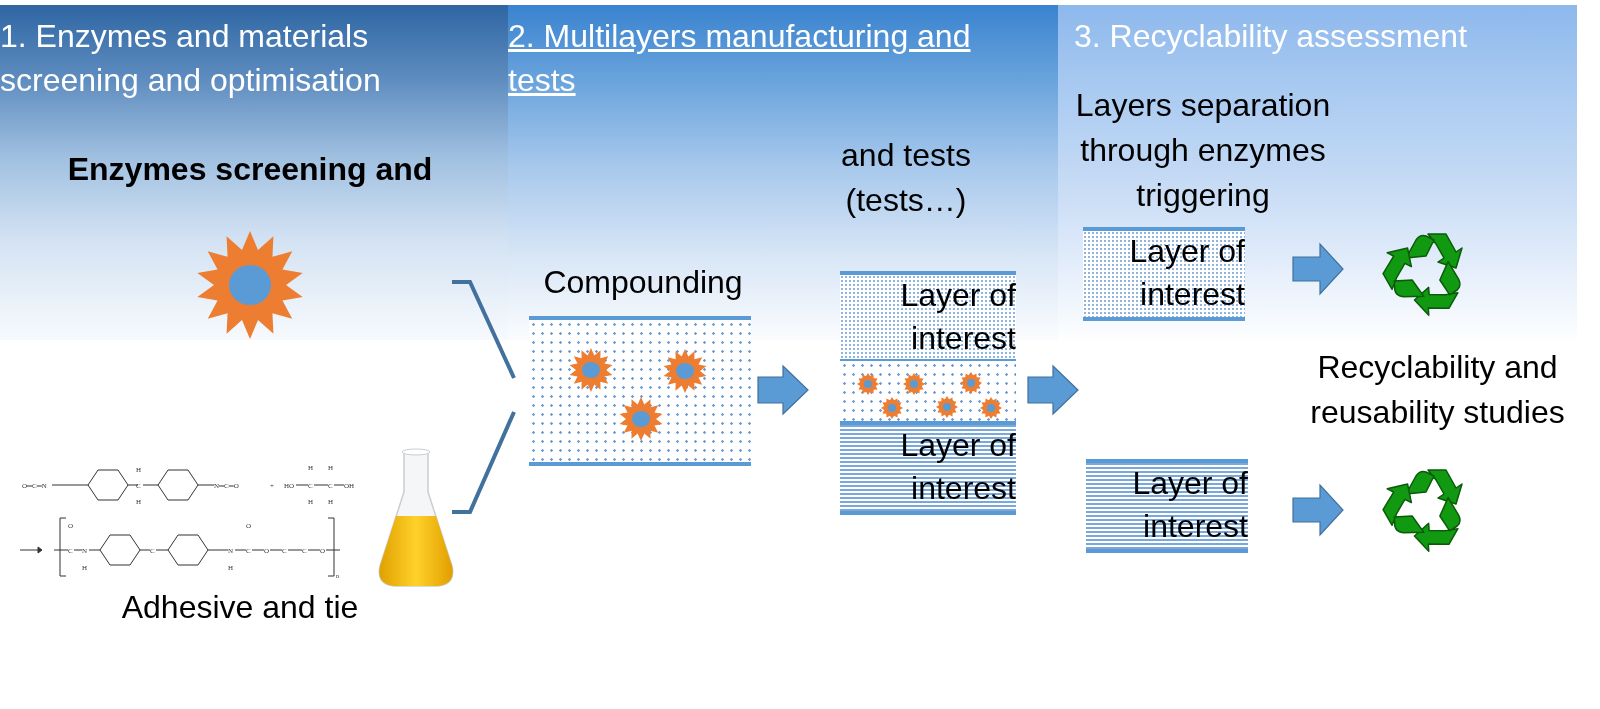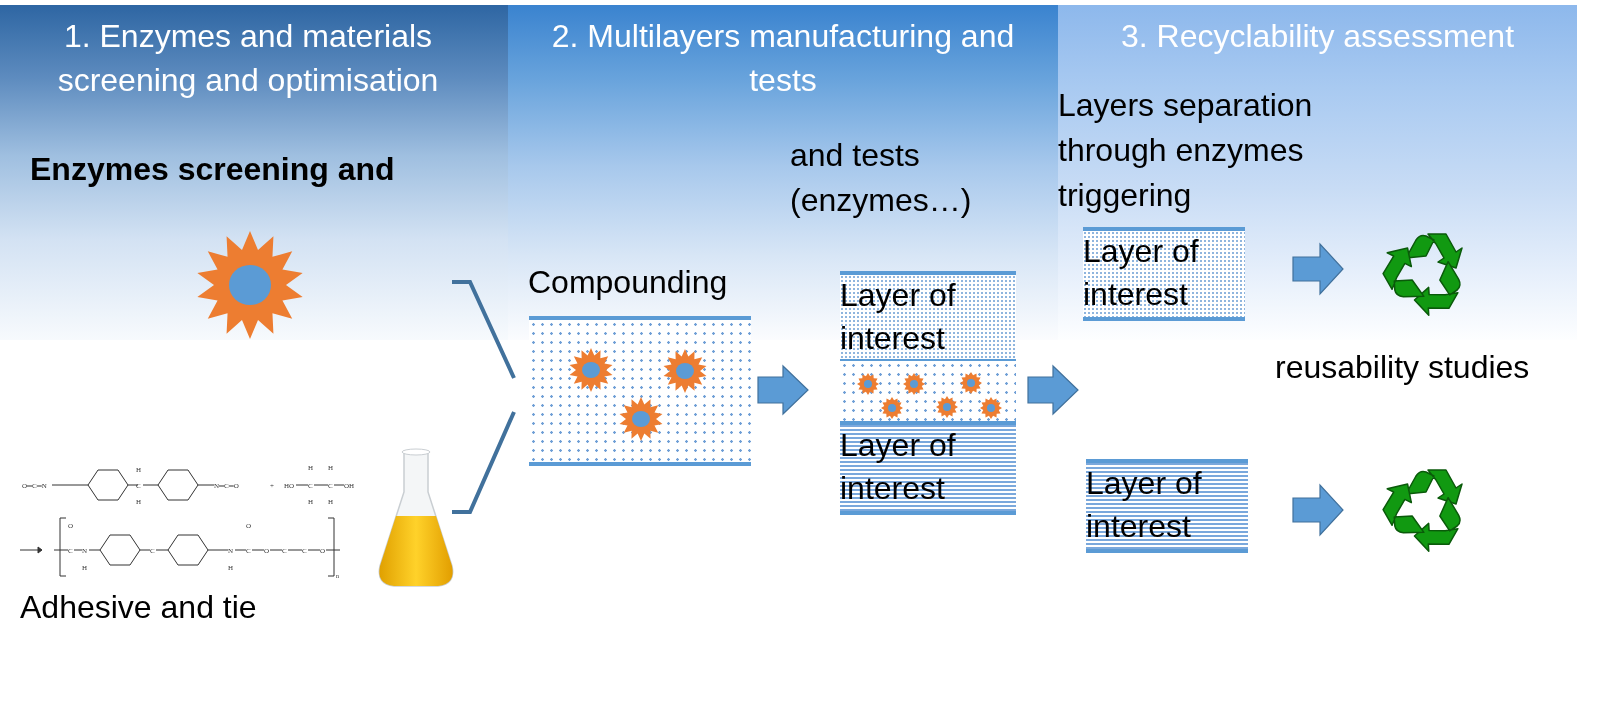--- a/index.html
+++ b/index.html
@@ -5,50 +5,50 @@
   html, body { margin:0; padding:0; background:#ffffff; }
   body { width:1600px; height:709px; position:relative; overflow:hidden;
          font-family:"Liberation Sans", "DejaVu Sans", sans-serif; }
   .panel { position:absolute; top:5px; height:335px; }
   #panel1 { left:0; width:508px;
     background:linear-gradient(to bottom,#2e66a3 0%,#5e8cbf 22%,#9fbfe0 45%,#d3e2f3 70%,#f7fafd 100%); }
   #panel2 { left:508px; width:550px;
     background:linear-gradient(to bottom,#3a83cf 0%,#68a3dc 22%,#a7c8ec 48%,#d8e6f6 75%,#fbfcfe 100%); }
   #panel3 { left:1058px; width:519px;
     background:linear-gradient(to bottom,#8db8ec 0%,#a9caf1 25%,#c8dcf5 55%,#e6effb 80%,#fdfeff 100%); }
-  .ptitle { position:absolute; color:#ffffff; font-size:32px; text-align:center; line-height:44px; }
-  .label { position:absolute; color:#000; font-size:32px; line-height:45px; }
+  .ptitle { position:absolute; color:#ffffff; font-size:32px; text-align:left; line-height:44px; }
+  .label { position:absolute; color:#000; text-align:center; font-size:32px; line-height:45px; }
   .layer { position:absolute; box-sizing:border-box; border-top:4px solid #5b9bd5; border-bottom:4px solid #5b9bd5; }
   .dots-fine { background-color:#fff;
     background-image:radial-gradient(circle,#8fb5de 0.9px,transparent 1.2px);
     background-size:4px 4px; }
   .dots-sparse { background-color:#fff;
     background-image:radial-gradient(circle,#6f9fd6 1.1px,transparent 1.5px);
     background-size:9px 9px; }
   .stripes { background-color:#fff;
     background-image:repeating-linear-gradient(to bottom,#7aa8dc 0px,#7aa8dc 2px,#ffffff 2px,#ffffff 4px); }
-  .layer-text { position:absolute; left:0; right:0; text-align:left; font-size:32px; line-height:45px; color:#000; }
+  .layer-text { position:absolute; left:0; right:0; text-align:right; font-size:32px; line-height:45px; color:#000; }
   svg { position:absolute; overflow:visible; }
 </style>
 </head>
 <body>
 
 <div class="panel" id="panel1"></div>
 <div class="panel" id="panel2"></div>
 <div class="panel" id="panel3"></div>
 
 <div class="ptitle" style="left:0;width:496px;top:14px;">
   <div>1. Enzymes and materials</div>
   <div>screening and optimisation</div>
 </div>
-<div class="ptitle" style="left:508px;width:550px;top:14px;">
+<div class="ptitle" style="left:508px;width:550px;top:14px;text-decoration:underline;">
   <div>2. Multilayers manufacturing and</div>
   <div>tests</div>
 </div>
-<div class="ptitle" style="left:1058px;width:519px;top:14px;">
+<div class="ptitle" style="left:1058px;width:519px;top:14px;padding-left:16px;">
   <div>3. Recyclability assessment</div>
 </div>
 
 <div class="label" style="left:30px;width:440px;top:147px;font-weight:bold;">
   <div>Enzymes screening and</div>
 </div>
 <svg style="left:196px;top:232px;" width="108" height="106" viewBox="-54 -53 108 106">
   <g class="star-shape">
       <polygon points="0.00,-54.00 8.01,-35.10 23.43,-48.65 22.45,-28.15 42.22,-33.67 32.43,-15.62 52.65,-12.02 36.00,0.00 52.65,12.02 32.43,15.62 42.22,33.67 22.45,28.15 23.43,48.65 8.01,35.10 0.00,54.00 -8.01,35.10 -23.43,48.65 -22.45,28.15 -42.22,33.67 -32.43,15.62 -52.65,12.02 -36.00,0.00 -52.65,-12.02 -32.43,-15.62 -42.22,-33.67 -22.45,-28.15 -23.43,-48.65 -8.01,-35.10" fill="#ed7d31"></polygon>
     </g>
@@ -159,21 +159,21 @@
     </g>
     <ellipse rx="9" ry="8" fill="#5b9bd5"></ellipse>
   </svg>
 
 <svg style="left:757px;top:365px;" width="52" height="50" viewBox="0 0 52 50">
   <polygon points="1,12 26,12 26,1 51,25 26,49 26,38 1,38" fill="#5b9bd5" stroke="#41719c" stroke-width="1.2"></polygon>
 </svg>
 
 <div class="label" style="left:790px;width:232px;top:133px;">
   <div>and tests</div>
-  <div>(enzymes…)</div>
+  <div>(tests…)</div>
 </div>
 <div class="layer dots-fine" style="left:840px;top:271px;width:176px;height:92px;">
   <div class="layer-text" style="top:-2px;">Layer of</div>
   <div class="layer-text" style="top:41px;">interest</div>
 </div>
 <div class="layer dots-sparse" style="left:840px;top:361px;width:176px;height:62px;border-top:none;border-bottom:none;"></div>
 <svg style="left:857px;top:373px;" width="22" height="22" viewBox="-11 -11 22 22">
     <g class="star-shape">
       <polygon points="0.00,-11.00 2.07,-7.73 5.50,-9.53 5.66,-5.66 9.53,-5.50 7.73,-2.07 11.00,0.00 7.73,2.07 9.53,5.50 5.66,5.66 5.50,9.53 2.07,7.73 0.00,11.00 -2.07,7.73 -5.50,9.53 -5.66,5.66 -9.53,5.50 -7.73,2.07 -11.00,0.00 -7.73,-2.07 -9.53,-5.50 -5.66,-5.66 -5.50,-9.53 -2.07,-7.73" fill="#ed7d31"></polygon>
     </g>
@@ -232,20 +232,21 @@
 </svg>
 <svg style="left:1376px;top:222px;" width="96" height="96" viewBox="0 0 96 96">
   <g class="recycle" fill="#119911" stroke="#0a5a0a" stroke-width="1.5" stroke-linejoin="round">
       <path d="M30,36 L40,18 Q44,12 50,14 L58,18 L50,34 Z M52,12 L70,12 L80,30 L86,26 L80,46 L62,40 L68,36 L60,22 Z" transform="rotate(0 50 50)"></path>
       <path d="M30,36 L40,18 Q44,12 50,14 L58,18 L50,34 Z M52,12 L70,12 L80,30 L86,26 L80,46 L62,40 L68,36 L60,22 Z" transform="rotate(120 50 50)"></path>
       <path d="M30,36 L40,18 Q44,12 50,14 L58,18 L50,34 Z M52,12 L70,12 L80,30 L86,26 L80,46 L62,40 L68,36 L60,22 Z" transform="rotate(240 50 50)"></path>
     </g>
 </svg>
 
 <div class="label" style="left:1275px;width:325px;top:345px;">
+  <div>Recyclability and</div>
   <div>reusability  studies</div>
 </div>
 
 <div class="layer stripes" style="left:1086px;top:459px;width:162px;height:94px;">
   <div class="layer-text" style="top:-2px;">Layer of</div>
   <div class="layer-text" style="top:41px;">interest</div>
 </div>
 <svg style="left:1292px;top:484px;" width="52" height="52" viewBox="0 0 52 52">
   <polygon points="1,14 28,14 28,1 51,26 28,51 28,38 1,38" fill="#5b9bd5" stroke="#41719c" stroke-width="1.2"></polygon>
 </svg>

